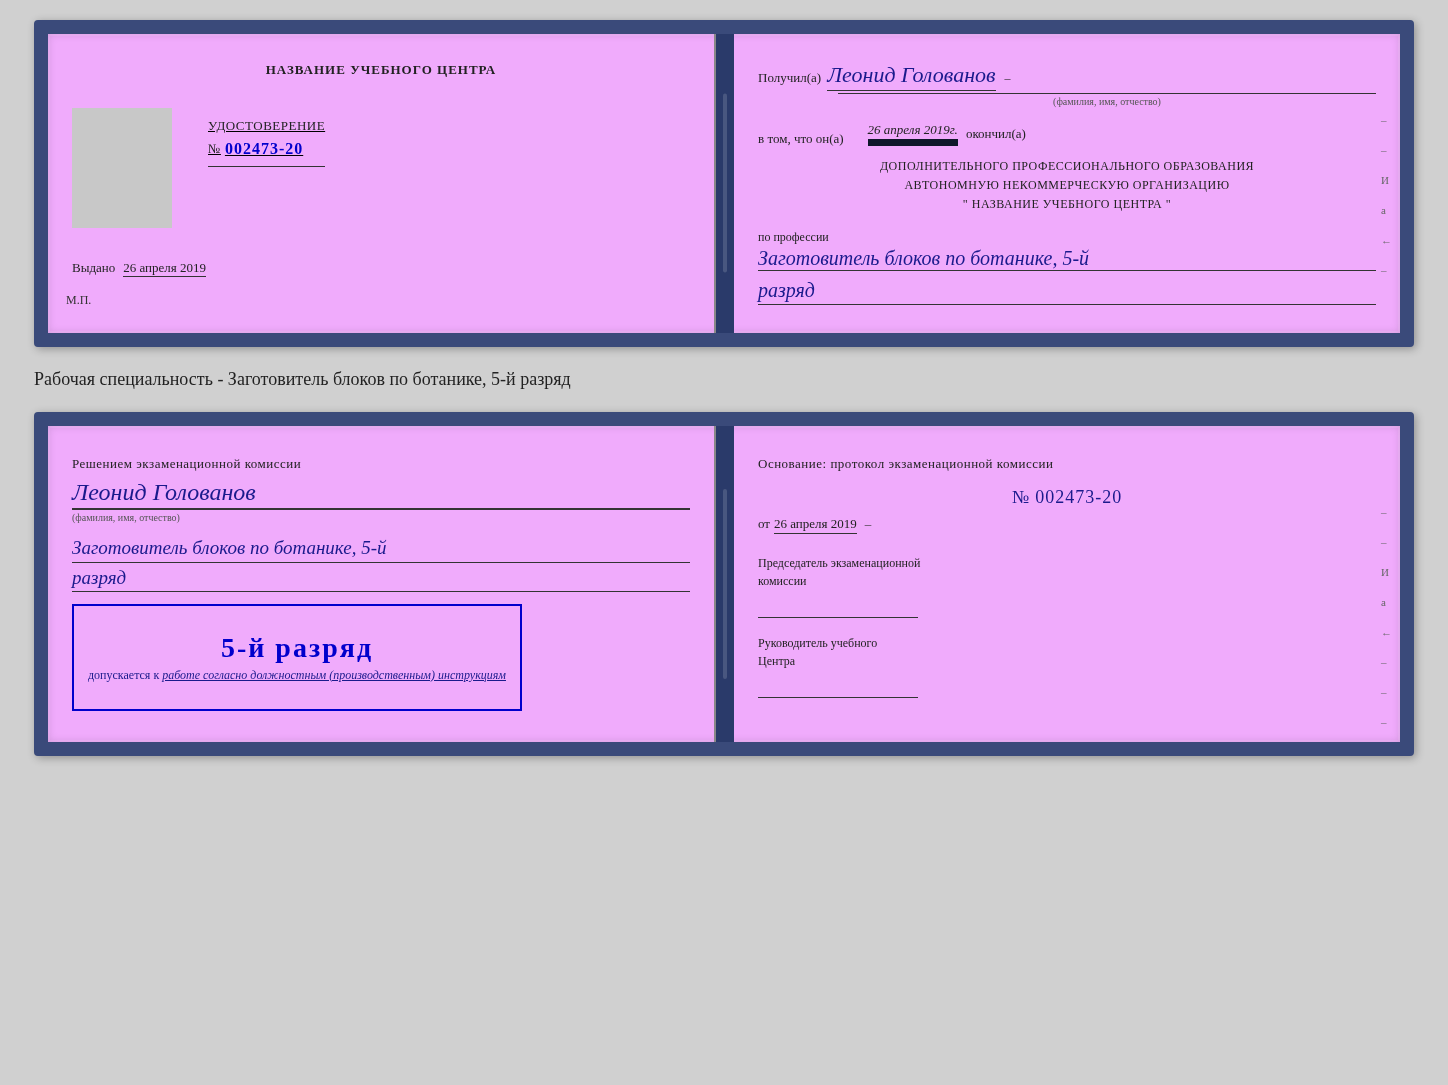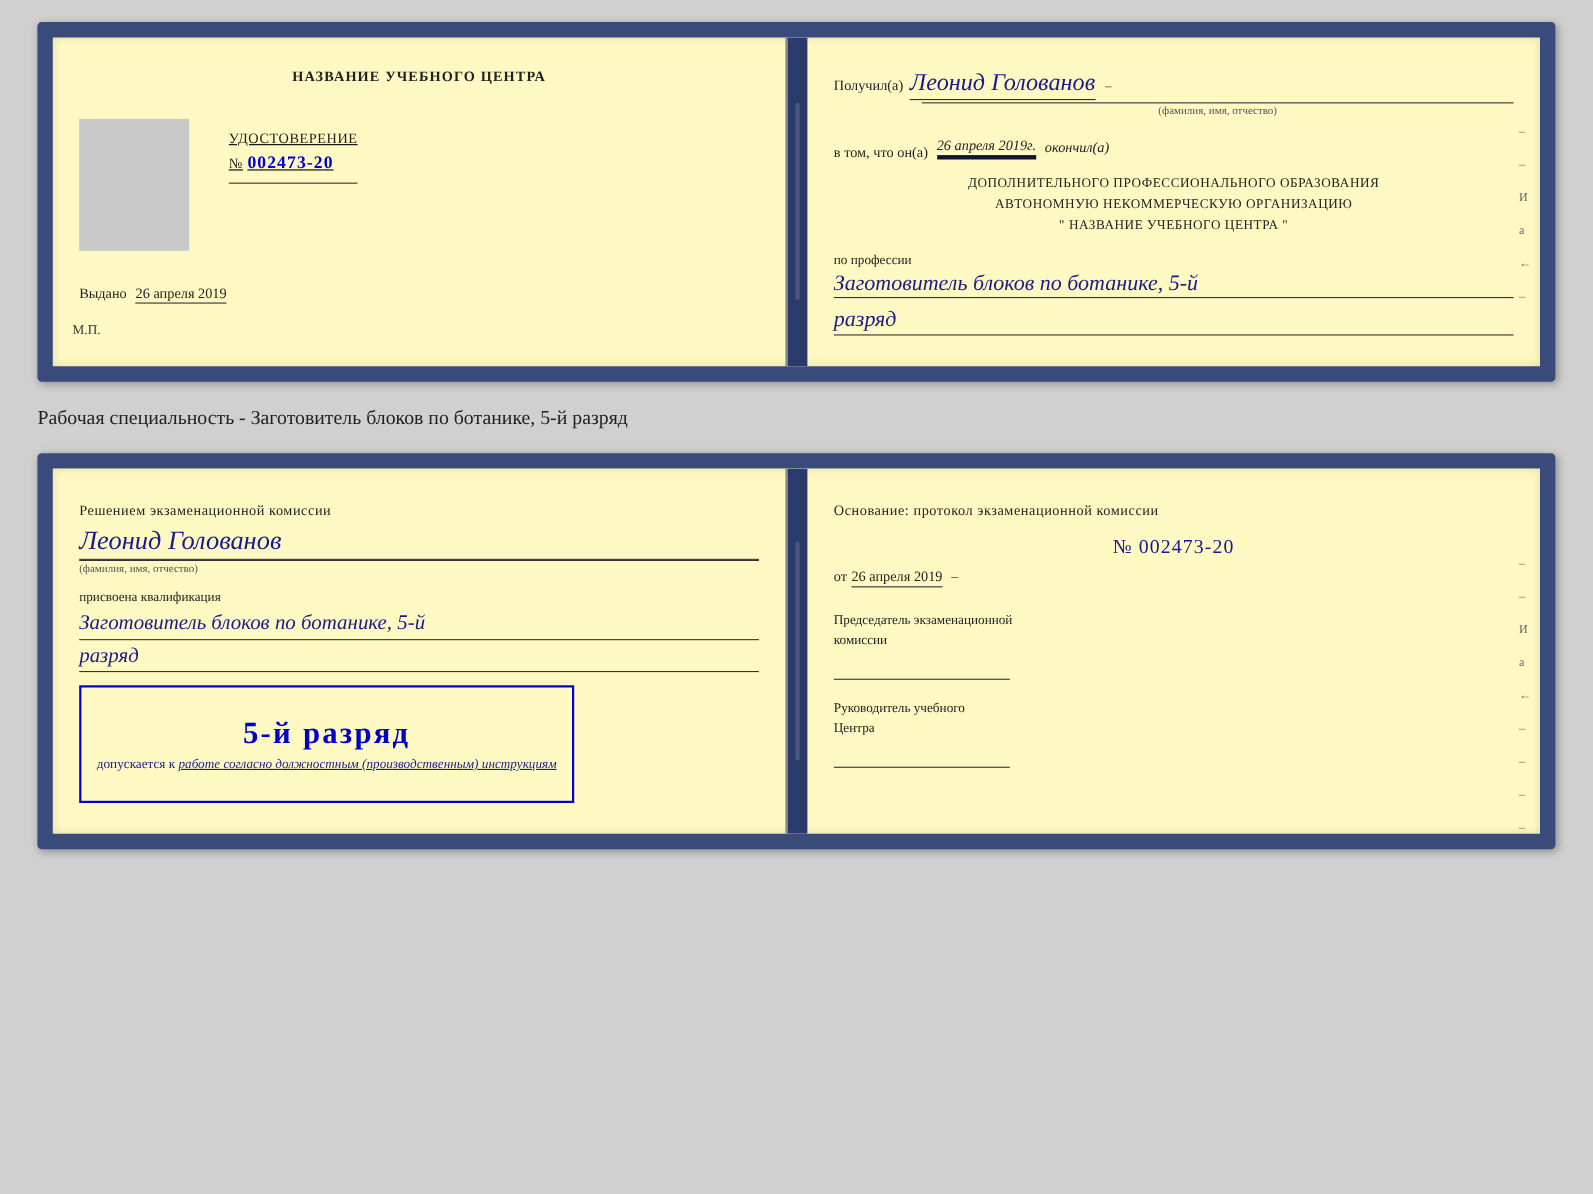--- a/index.html
+++ b/index.html
@@ -14,21 +14,21 @@
     .page-wrapper {
       display: flex;
       flex-direction: column;
       gap: 18px;
       max-width: 1380px;
       margin: 0 auto;
     }
 
     
     .document-card {
-      background: #fef9c3;
+      background: #f0abfc;
       border: 14px solid #3a4a7a;
       border-radius: 4px;
       display: flex;
       overflow: hidden;
       position: relative;
       box-shadow: inset 0 0 8px rgba(0,0,0,0.15), 2px 2px 8px rgba(0,0,0,0.3);
     }
 
     
     .document-card::before {
@@ -345,22 +345,22 @@
 
       <div style="display:flex; align-items:baseline; gap:6px; margin-bottom:2px;">
         <span class="recipient-line">Получил(а)</span>
         <span class="recipient-name" style="border-bottom:1px solid #333; padding-bottom:2px;">Леонид Голованов</span>
         <span style="font-size:12px; color:#333;">&nbsp;–</span>
       </div>
       <span class="fio-label" style="display:block; text-align:center; font-size:10px; color:#555; margin-left:80px; margin-bottom:14px;">(фамилия, имя, отчество)</span>
 
       <div style="display:flex; align-items:center; gap:8px; margin-bottom:10px;">
         <span class="cert-text-block" style="font-size:13px; color:#222;">в том, что он(а)</span>
-        <span style="font-size:13px; color:#222; font-style:italic; border-bottom:4px solid #0f172a; padding-bottom:1px;">26 апреля 2019г.</span>
-        <span style="font-size:13px; color:#222;font-style:italic;">окончил(а)</span>
+        <span style="font-size:13px; color:#222; font-style:italic; border-bottom:7px solid #0f172a; padding-bottom:1px;margin-left:16px;">26 апреля 2019г.</span>
+        <span style="font-size:13px; color:#222;">окончил(а)</span>
       </div>
 
       <div style="text-align:center; margin-bottom:12px;">
         <p style="font-size:12px; color:#222; letter-spacing:0.5px; line-height:1.6;">ДОПОЛНИТЕЛЬНОГО ПРОФЕССИОНАЛЬНОГО ОБРАЗОВАНИЯ</p>
         <p style="font-size:12px; color:#222; letter-spacing:0.5px; line-height:1.6;">АВТОНОМНУЮ НЕКОММЕРЧЕСКУЮ ОРГАНИЗАЦИЮ</p>
         <p style="font-size:12px; color:#222; letter-spacing:0.5px; line-height:1.6;">"   НАЗВАНИЕ УЧЕБНОГО ЦЕНТРА   "</p>
       </div>
 
       <div class="section-block">
         <span class="label-text">по профессии</span>
@@ -385,21 +385,20 @@
   <div class="document-card">
 
     <div class="doc-left">
       <div class="decision-text">Решением экзаменационной комиссии</div>
 
       <div style="margin-top:6px;">
         <div class="person-name-large" style="border-bottom:1px solid #333; padding-bottom:2px;">Леонид Голованов</div>
         <span class="fio-label-small" style="font-size:10px; color:#555;">(фамилия, имя, отчество)</span>
       </div>
 
-      <div class="qualification-label">присвоена квалификация</div>
 
       <span class="qualification-name">Заготовитель блоков по ботанике, 5-й</span>
       <span class="razryad-line2">разряд</span>
 
       
       <div class="stamp-box">
         <span class="stamp-rank">5-й разряд</span>
         <div class="stamp-admit">
           <span>допускается к</span>
           <span class="stamp-italic" style="text-decoration: underline;">работе согласно должностным (производственным) инструкциям</span>

